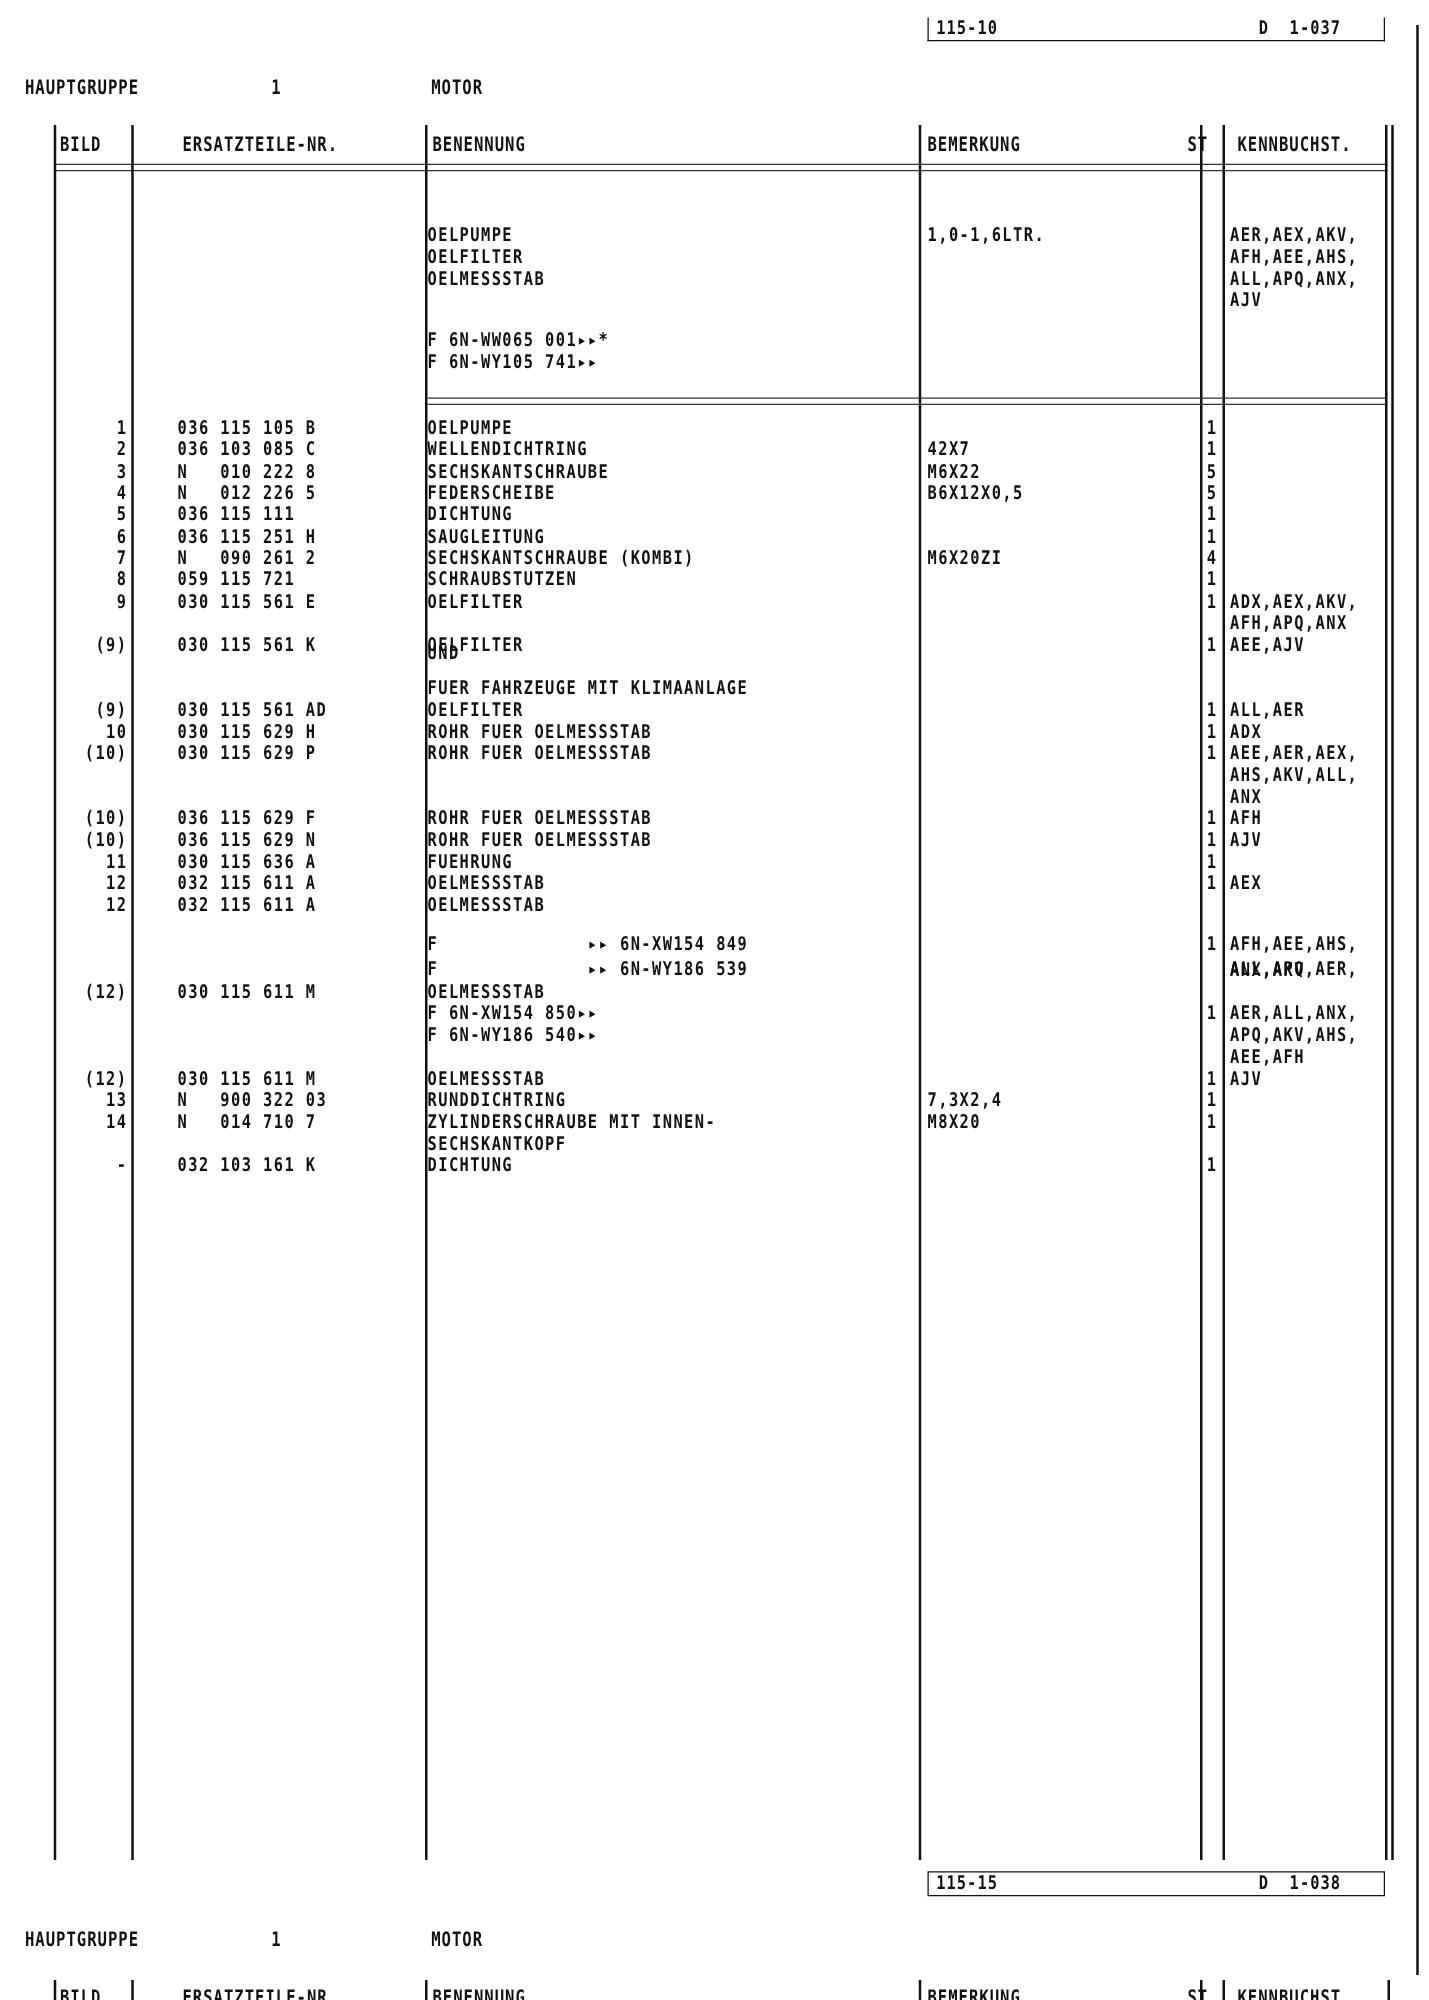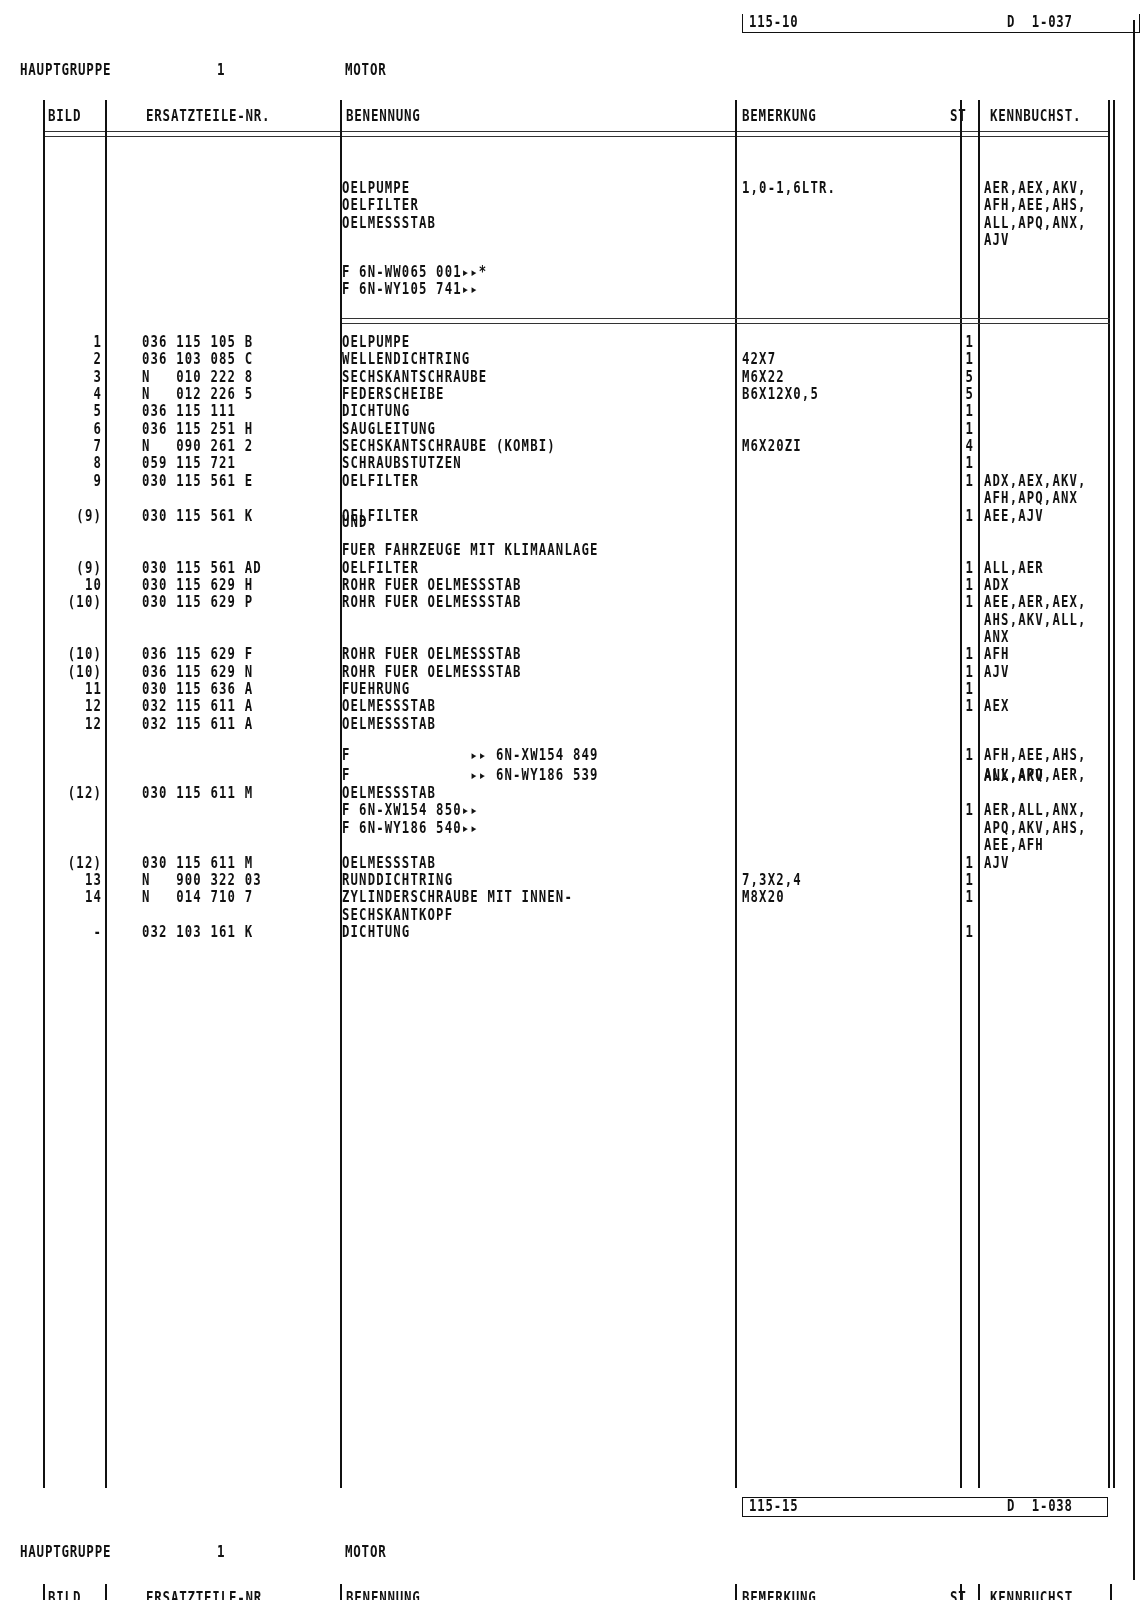--- a/index.html
+++ b/index.html
@@ -20,21 +20,21 @@
   .c.bild { left: 60px; width: 42px; text-align: right; transform-origin: right top; }
   .c.nr { left: 142px; }
   .c.ben { left: 342px; }
   .c.bem { left: 742px; }
   .c.st { left: 940px; width: 34px; text-align: right; transform-origin: right top; }
   .c.kb { left: 984px; }
 </style>
 </head>
 <body>
 
-<div class="pagebox" style="left:742px; top:14px; width:364px; border-top:none;padding-left:32px;">
+<div class="pagebox" style="left:742px; top:14px; width:364px; border-top:none;">
   <span style="left:6px;">115-10</span>
   <span style="left:264px;">D  1-037</span>
 </div>
 <div class="vline" style="left:1133px; top:20px; height:1560px; width:2px;"></div>
 
 <div class="abs hdr" style="left:20px; top:60px;">HAUPTGRUPPE</div>
 <div class="abs hdr" style="left:217px; top:60px;">1</div>
 <div class="abs hdr" style="left:345px; top:60px;">MOTOR</div>
 
 <div class="abs hdr" style="left:48px; top:106px;">BILD</div>

